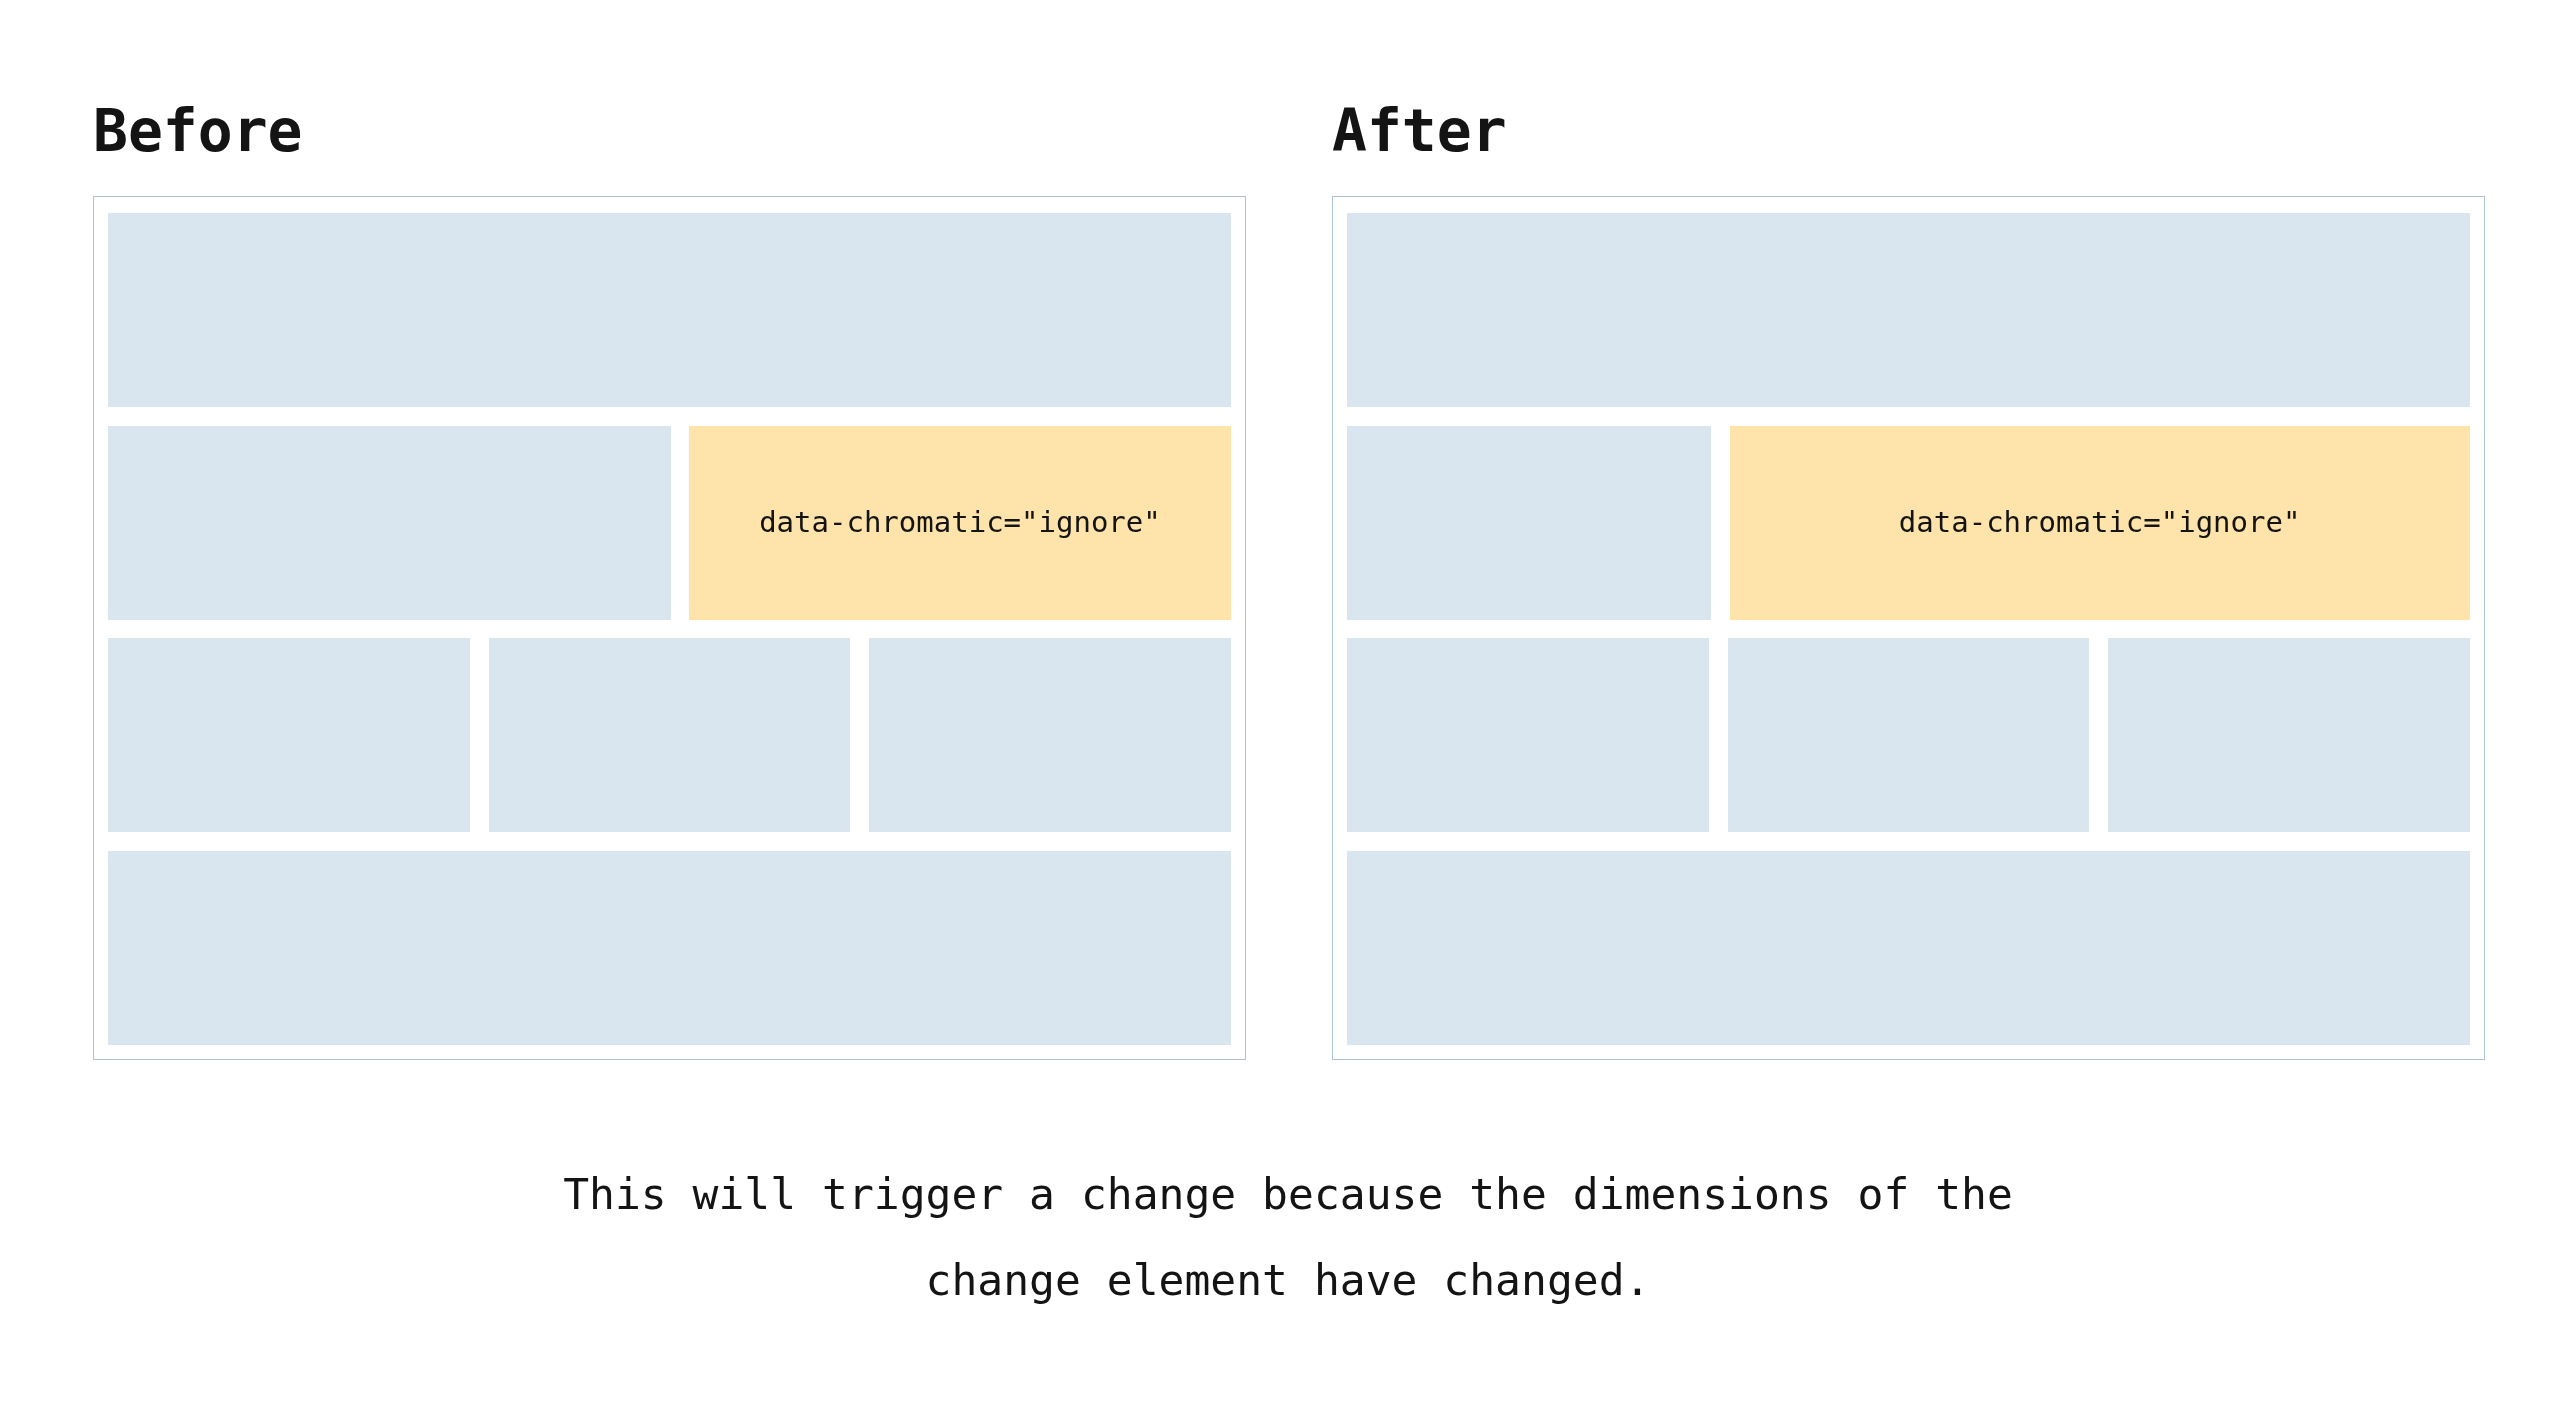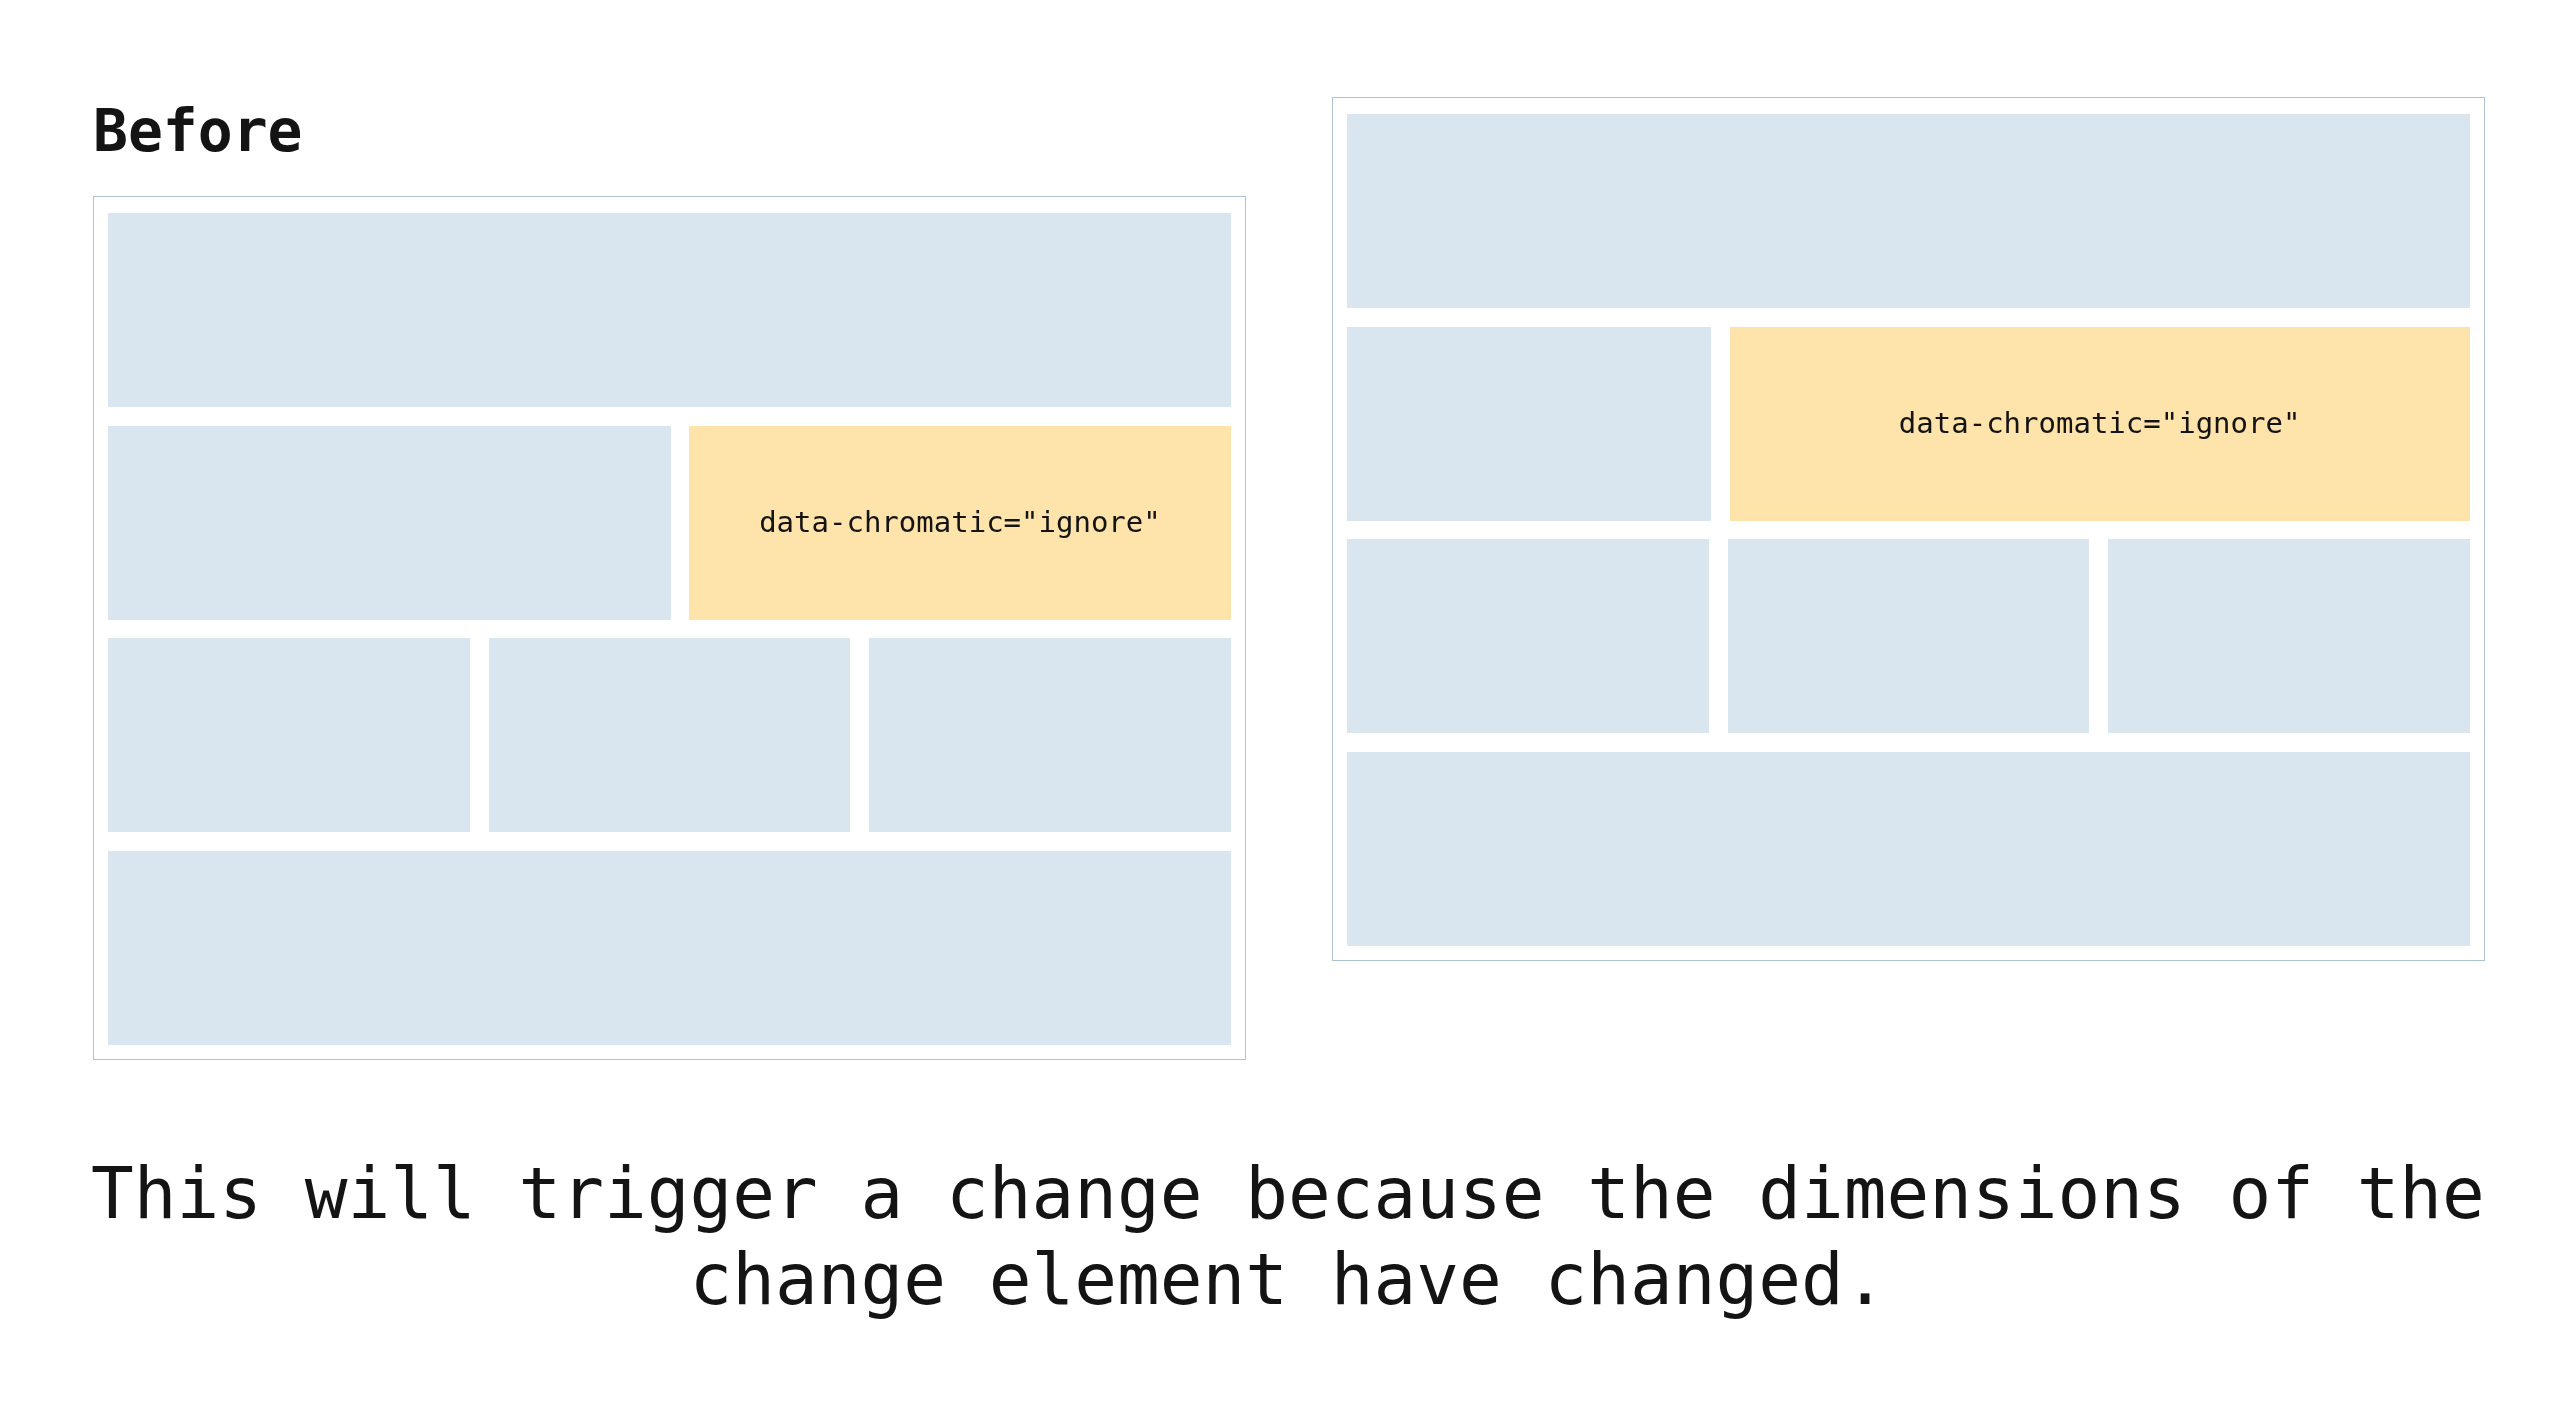--- a/index.html
+++ b/index.html
@@ -65,21 +65,21 @@
   }
   .ignored-label {
     font-size: 29px;
     line-height: 1;
     color: var(--text);
     white-space: nowrap;
   }
   .caption {
     margin-top: 91px;
     text-align: center;
-    font-size: 71px;
+    font-size: 43px;
     line-height: 86px;
     color: var(--text);
   }
   .caption-line { display: block; }
 </style>
 </head>
 <body>
 
 <div class="columns">
 
@@ -100,20 +100,21 @@
         <div class="block block--third"></div>
         <div class="block block--third"></div>
       </div>
       <div class="row">
         <div class="block block--full"></div>
       </div>
     </div>
   </div>
 
   <div class="col">
+    <div class="col-heading">After</div>
     <div class="panel">
       <div class="row">
         <div class="block block--full"></div>
       </div>
       <div class="row">
         <div class="block block--row2-left" style="flex-basis: 32.4%;"></div>
         <div class="ignored">
           <span class="ignored-label">data-chromatic="ignore"</span>
         </div>
       </div>

